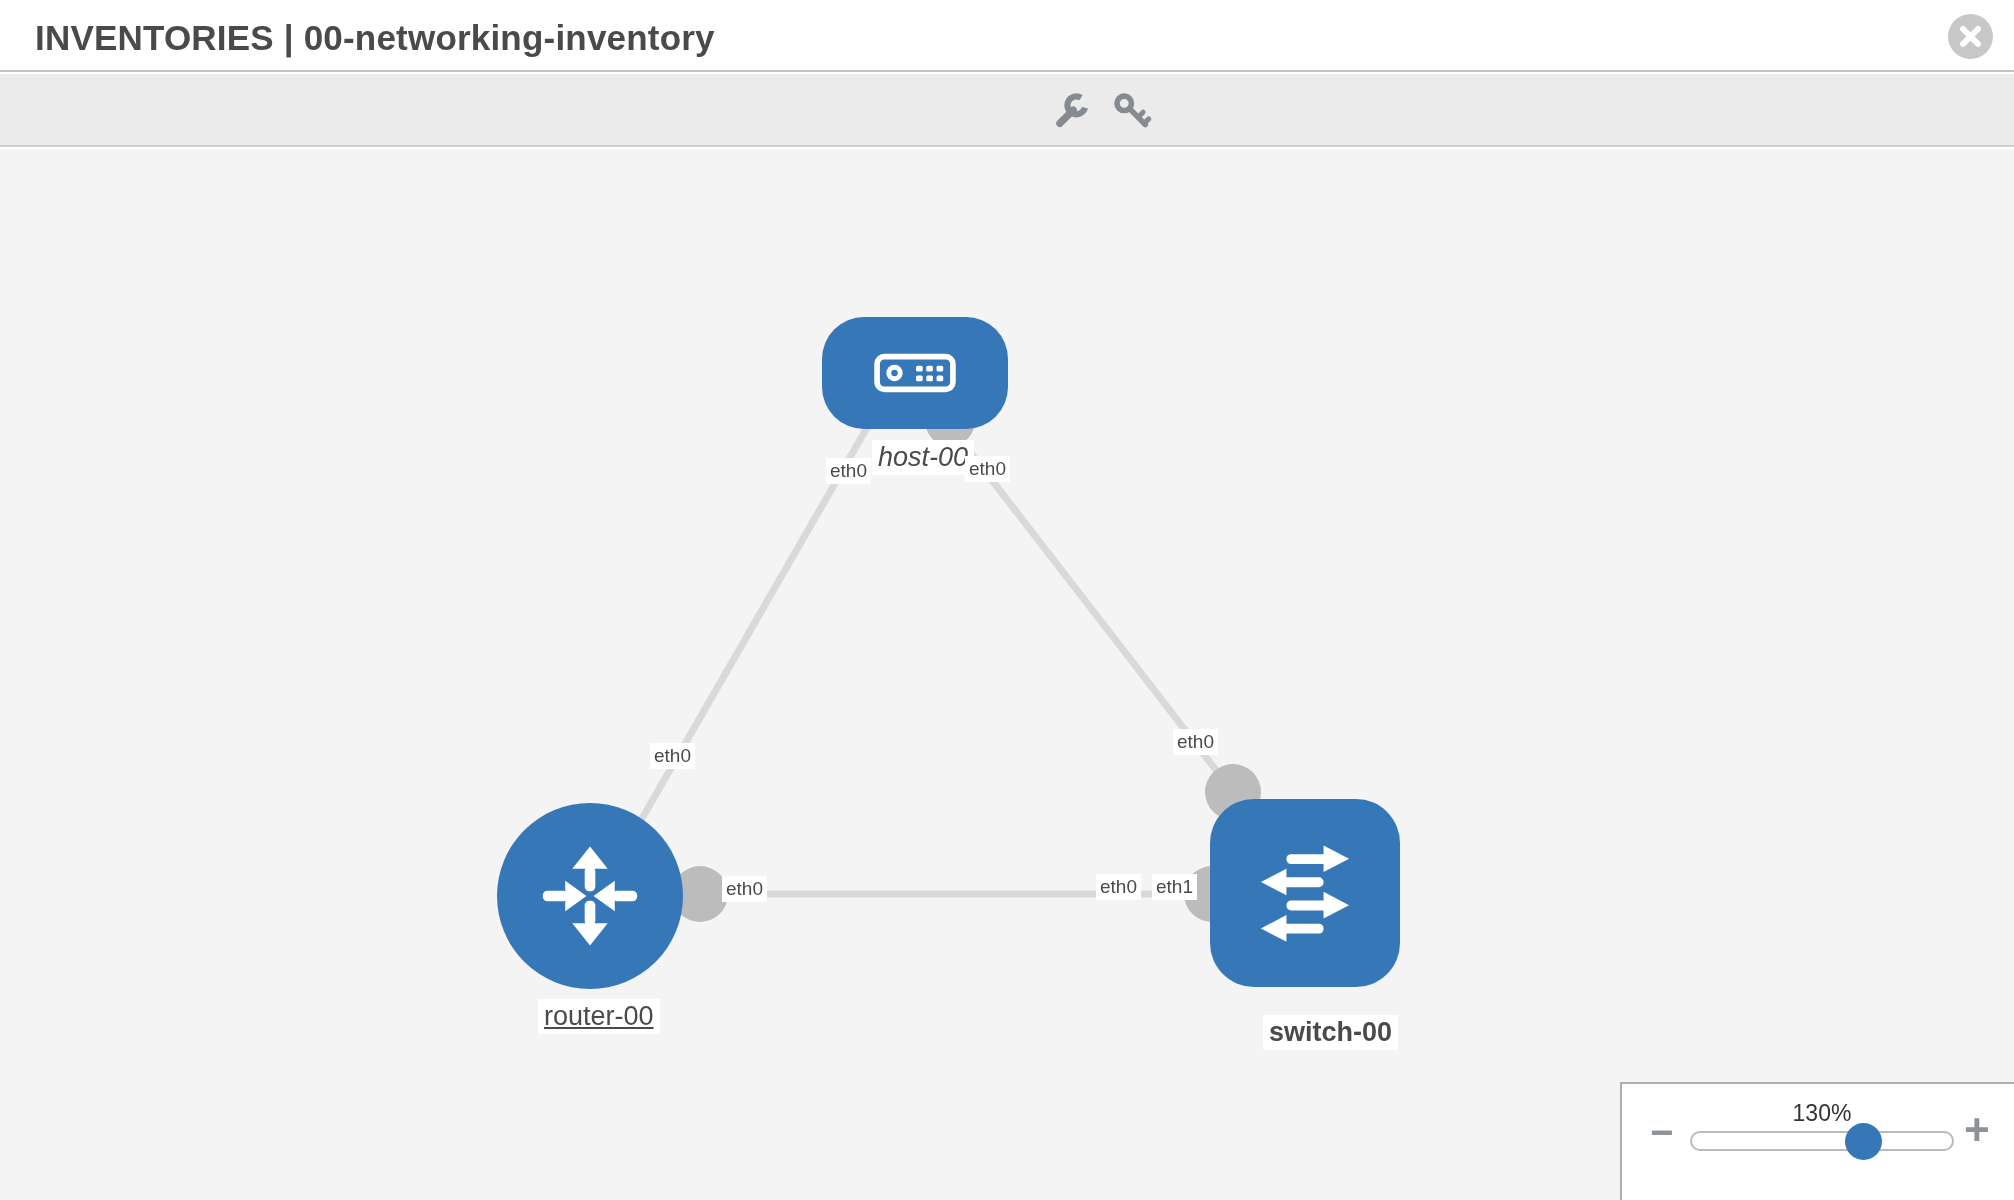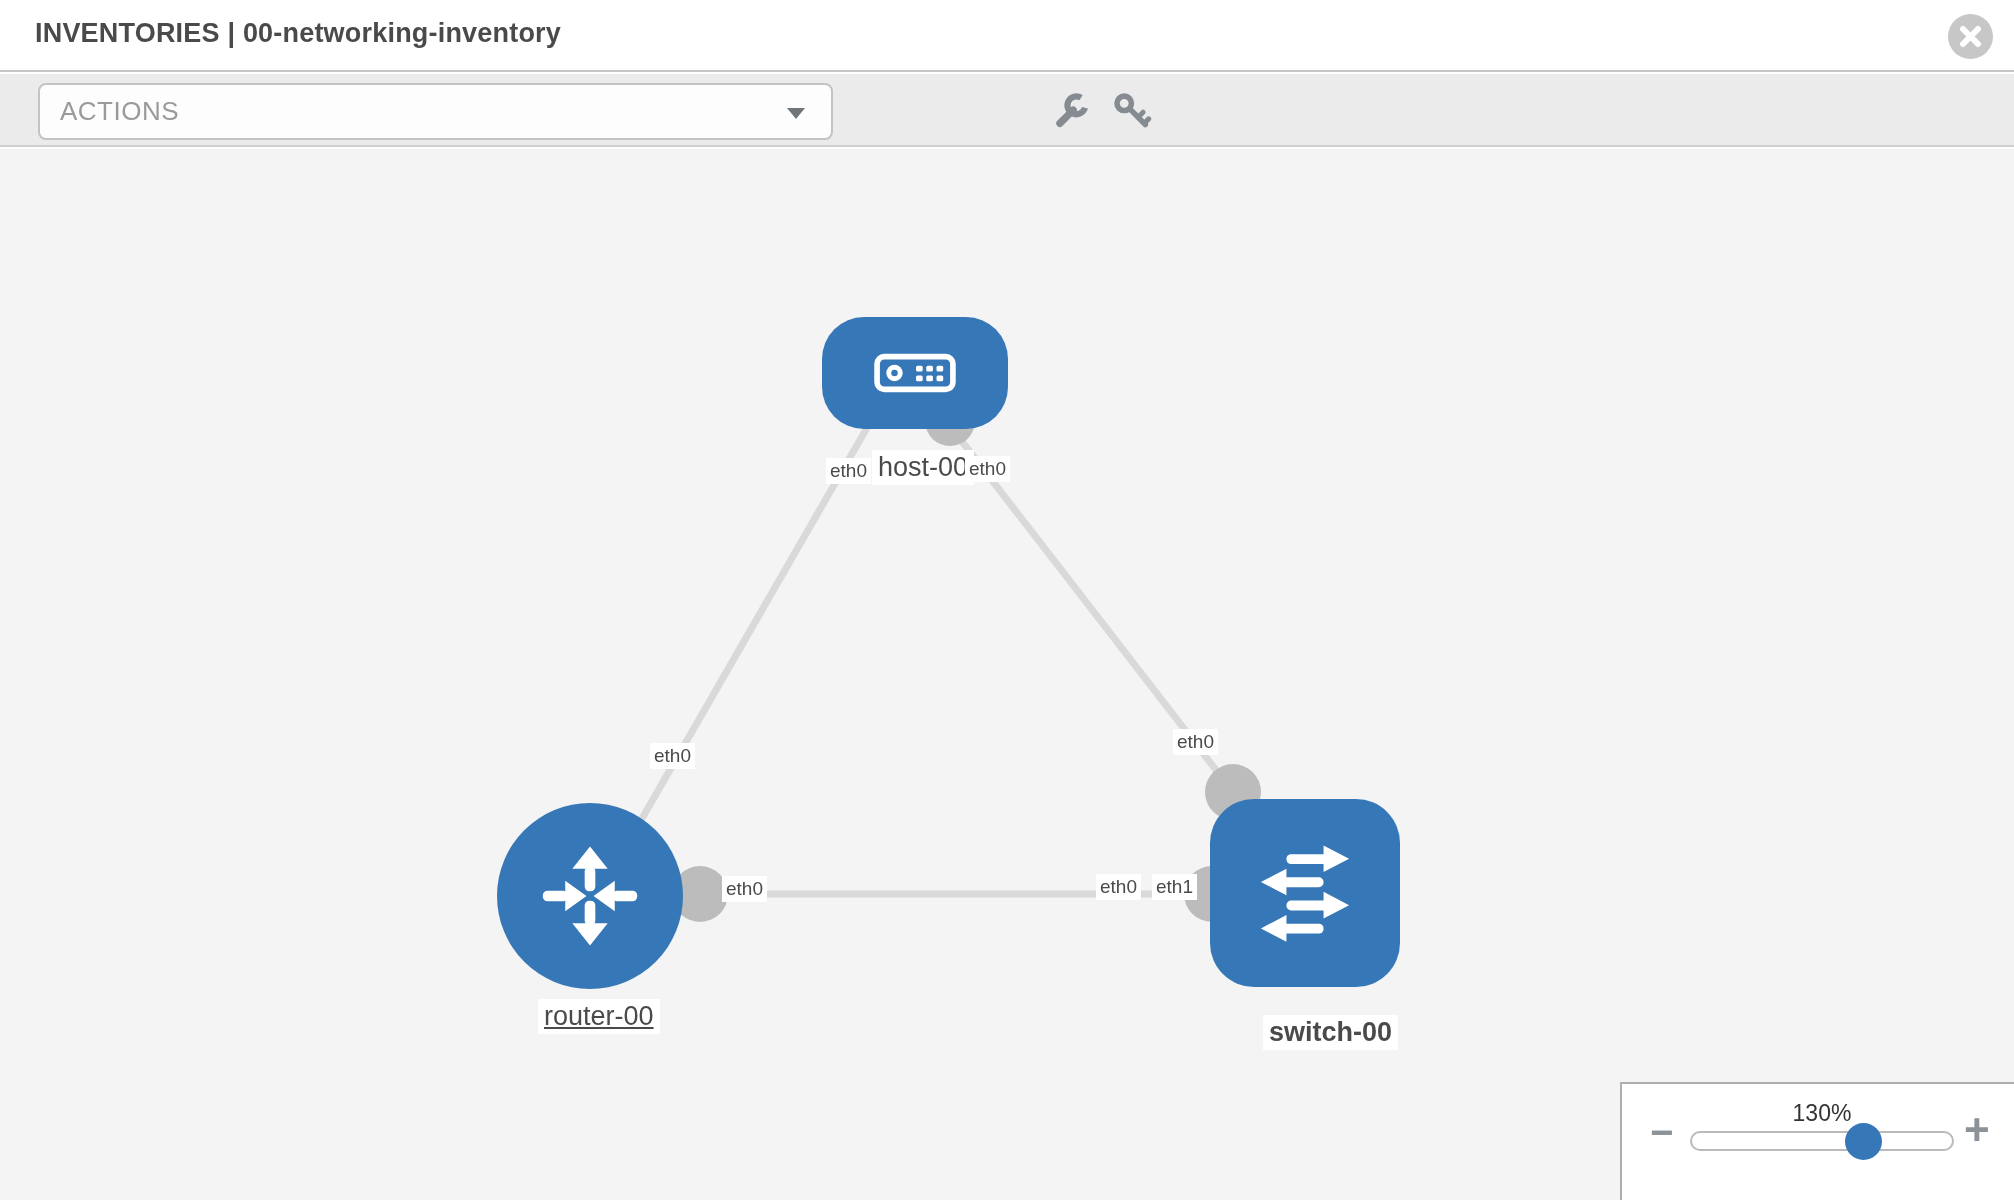--- a/index.html
+++ b/index.html
@@ -8,21 +8,21 @@
 
   :root{
     --blue:#3678b7; --edge:#d9d9d9; --endpoint:#bcbcbc;
     --toolbar:#ebebeb; --canvas:#f4f4f4; --chip-text:#4a4a4a;
     --icon-gray:#858b91;
   }
 
   
   .header{ position:absolute; top:0; left:0; width:2014px; height:72px;
            background:#fff; border-bottom:2px solid #c6c6c6; }
-  .title{ position:absolute; left:35px; top:18px; font-size:27px; font-weight:bold;
+  .title{ position:absolute; left:35px; top:18px; font-size:35px; font-weight:bold;
           color:#4a4a4a; letter-spacing:0.2px; }
   .close-btn{ position:absolute; left:1948px; top:14px; width:45px; height:45px;
               border-radius:50%; background:#c7c7c7; cursor:pointer; }
   .close-btn svg{ position:absolute; left:11px; top:11px; }
 
   
   .toolbar{ position:absolute; top:74px; left:0; width:2014px; height:73px;
             background:var(--toolbar,#ebebeb); border-bottom:2px solid #cfcfcf; }
   .select-box{ position:absolute; top:9px; height:57px; background:#fdfdfd;
                border:2px solid #c3c3c3; border-radius:8px; cursor:pointer; }
@@ -76,24 +76,20 @@
       <svg width="23" height="23" viewBox="0 0 23 23">
         <line x1="4" y1="4" x2="19" y2="19" stroke="#fff" stroke-width="6" stroke-linecap="round"></line>
         <line x1="19" y1="4" x2="4" y2="19" stroke="#fff" stroke-width="6" stroke-linecap="round"></line>
       </svg>
     </span>
   </div>
 </div>
 
 <div class="toolbar">
 
-  <div class="select-box actions-box">
-    <span class="lbl">ACTIONS</span>
-    <span class="caret"></span>
-  </div>
 
   <span class="tool-icon wrench">
     <svg width="38" height="38" viewBox="0 0 34 34">
       <g stroke="#858b91" fill="none">
         <path d="M26 6 A8 8 0 1 0 29.5 15" stroke-width="5.5"></path>
         <line x1="7" y1="29" x2="19" y2="17" stroke-width="6.5" stroke-linecap="round"></line>
       </g>
     </svg>
   </span>
 
@@ -160,21 +156,21 @@
           <polygon points="12,40.5 34,29 34,52"></polygon>
         <rect x="34" y="56.5" width="36" height="8.5" rx="4"></rect> 
           <polygon points="88,60.5 66,49 66,72"></polygon>
         <rect x="30" y="76.5" width="36" height="8.5" rx="4"></rect> 
           <polygon points="12,80.5 34,69 34,92"></polygon>
       </g>
     </svg>
   </div>
 
   <span class="chip" style="left:826px; top:309px;">eth0</span>
-  <span class="chip name" style="left:872px; top:301px;">host-00</span>
+  <span class="chip name" style="left:872px; top:291px;font-style:italic;">host-00</span>
   <span class="chip" style="left:965px; top:307px;">eth0</span>
 
   <span class="chip" style="left:650px; top:594px;">eth0</span>
   <span class="chip" style="left:1173px; top:580px;">eth0</span>
 
   <span class="chip" style="left:722px; top:727px;">eth0</span>
   <span class="chip" style="left:1096px; top:725px;">eth0</span>
   <span class="chip" style="left:1152px; top:725px;">eth1</span>
 
   <span class="chip name" style="left:538px; top:850px;text-decoration:underline;">router-00</span>

